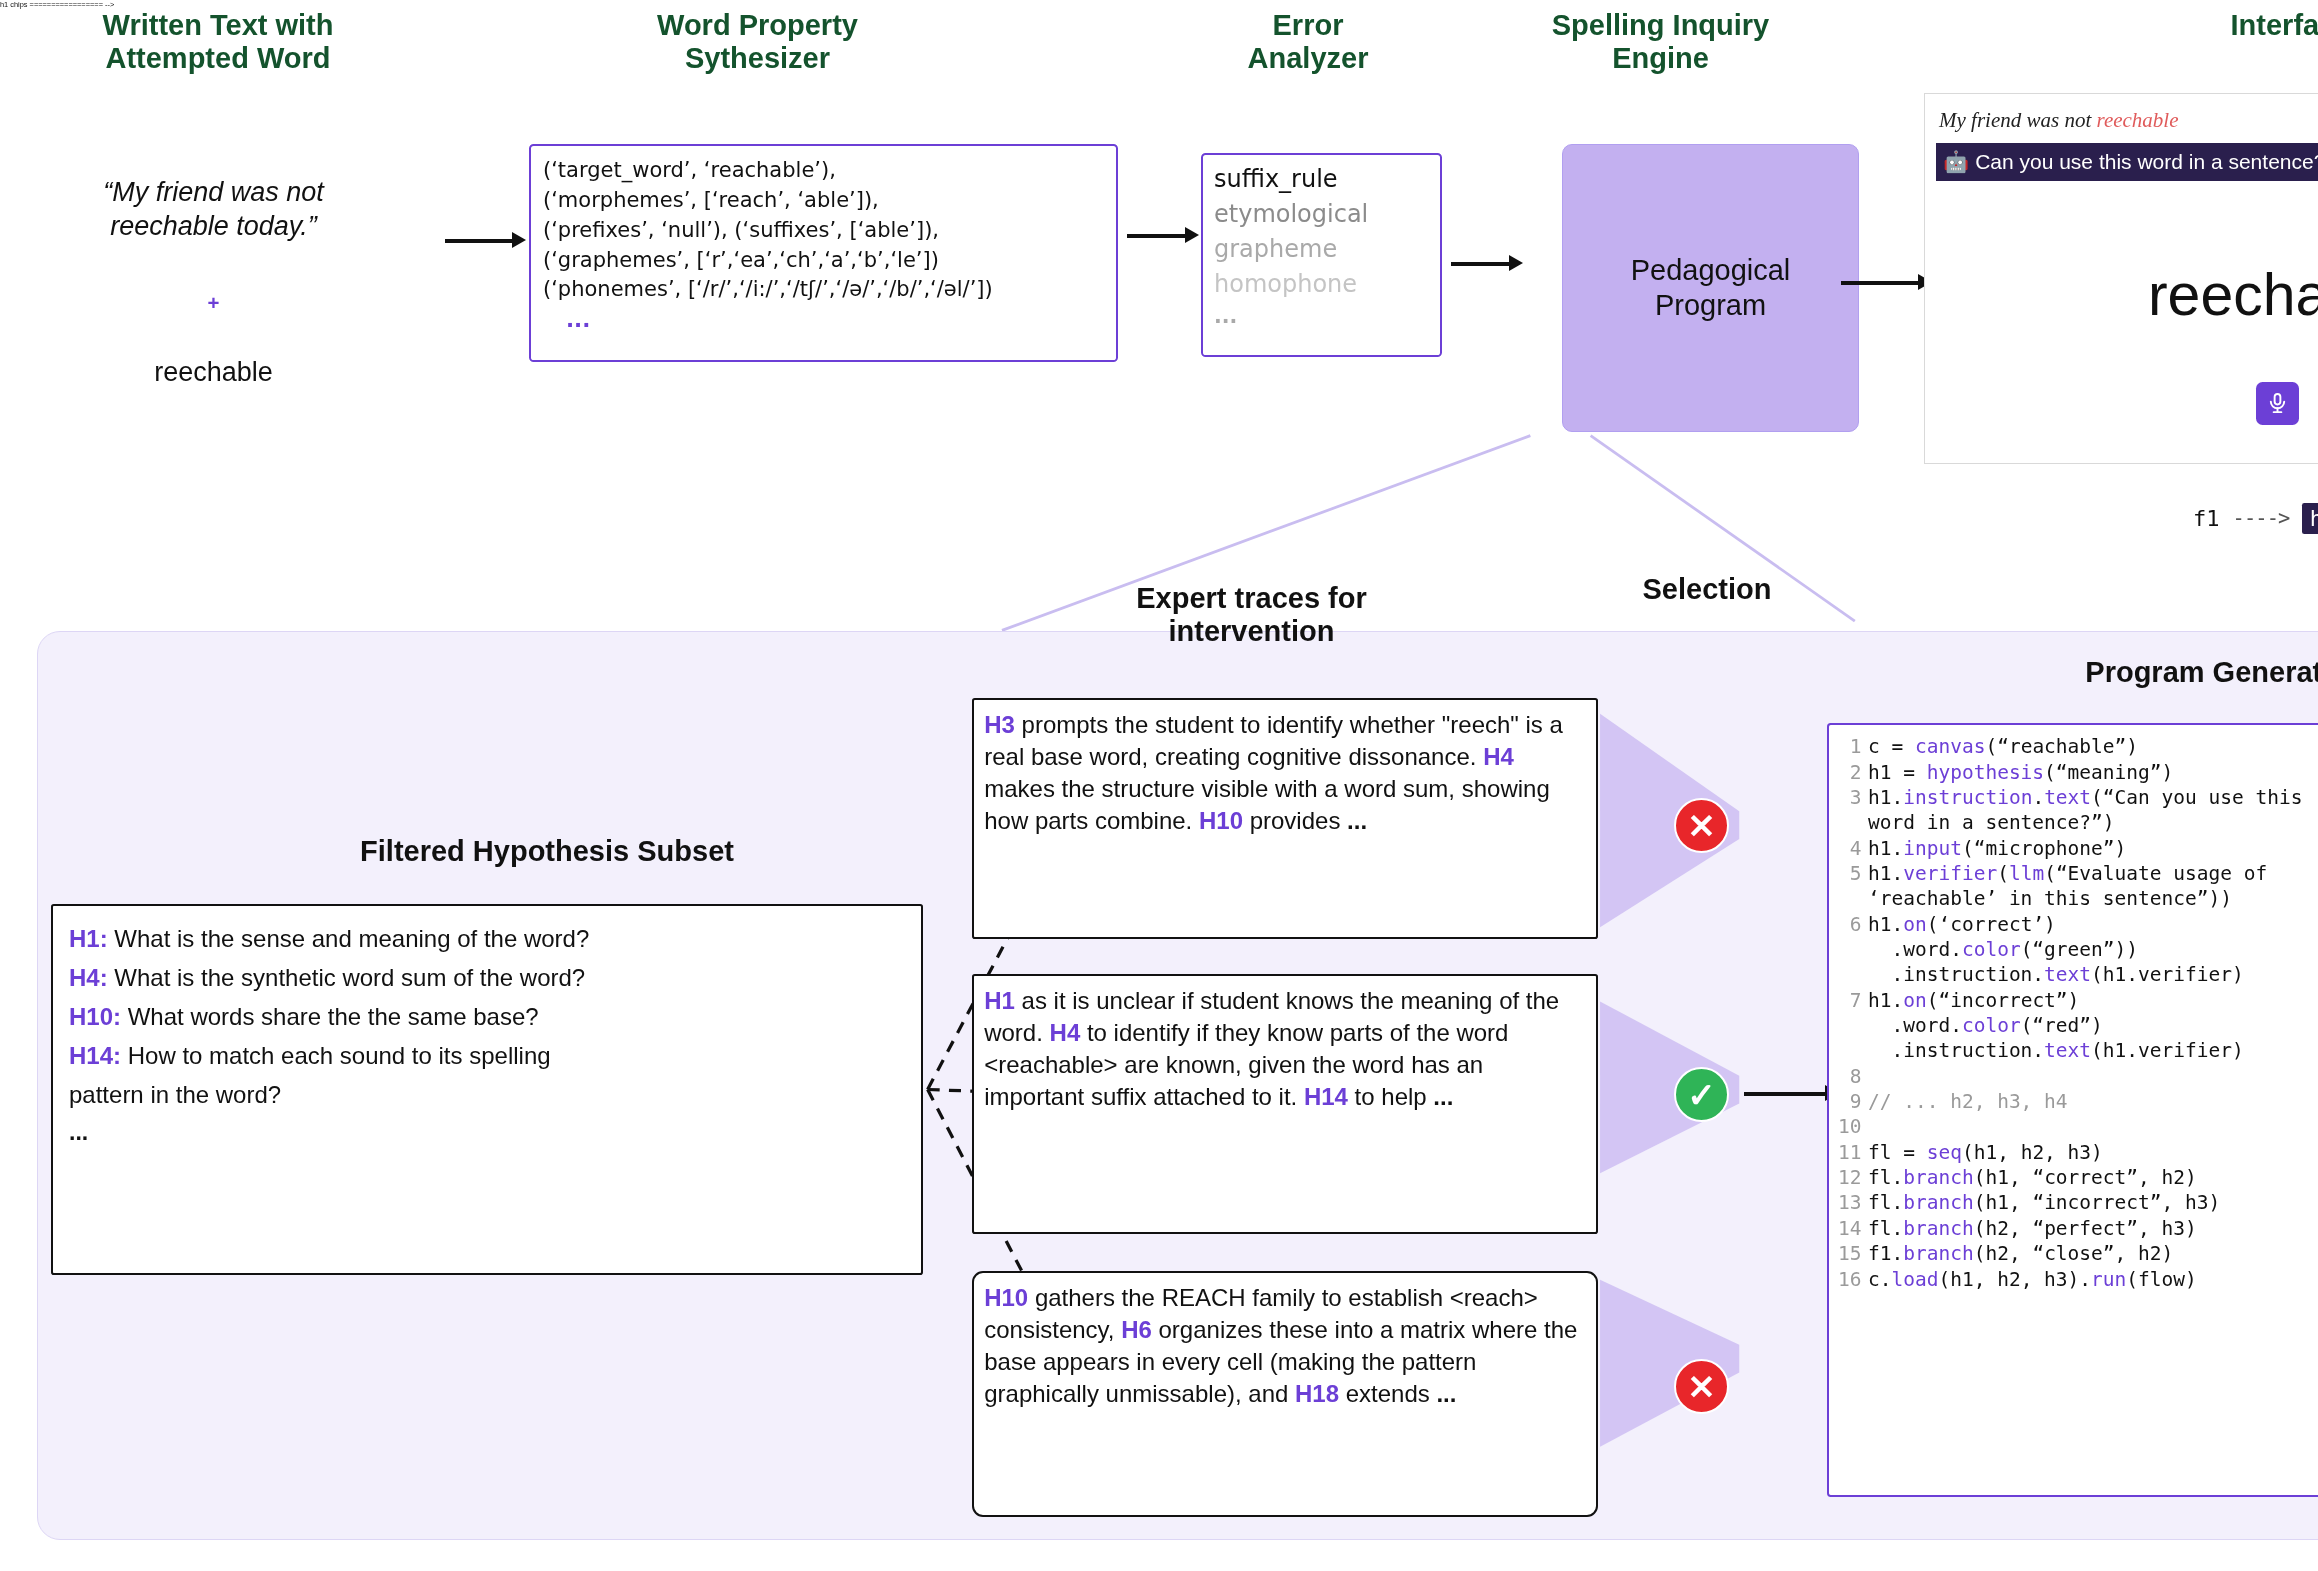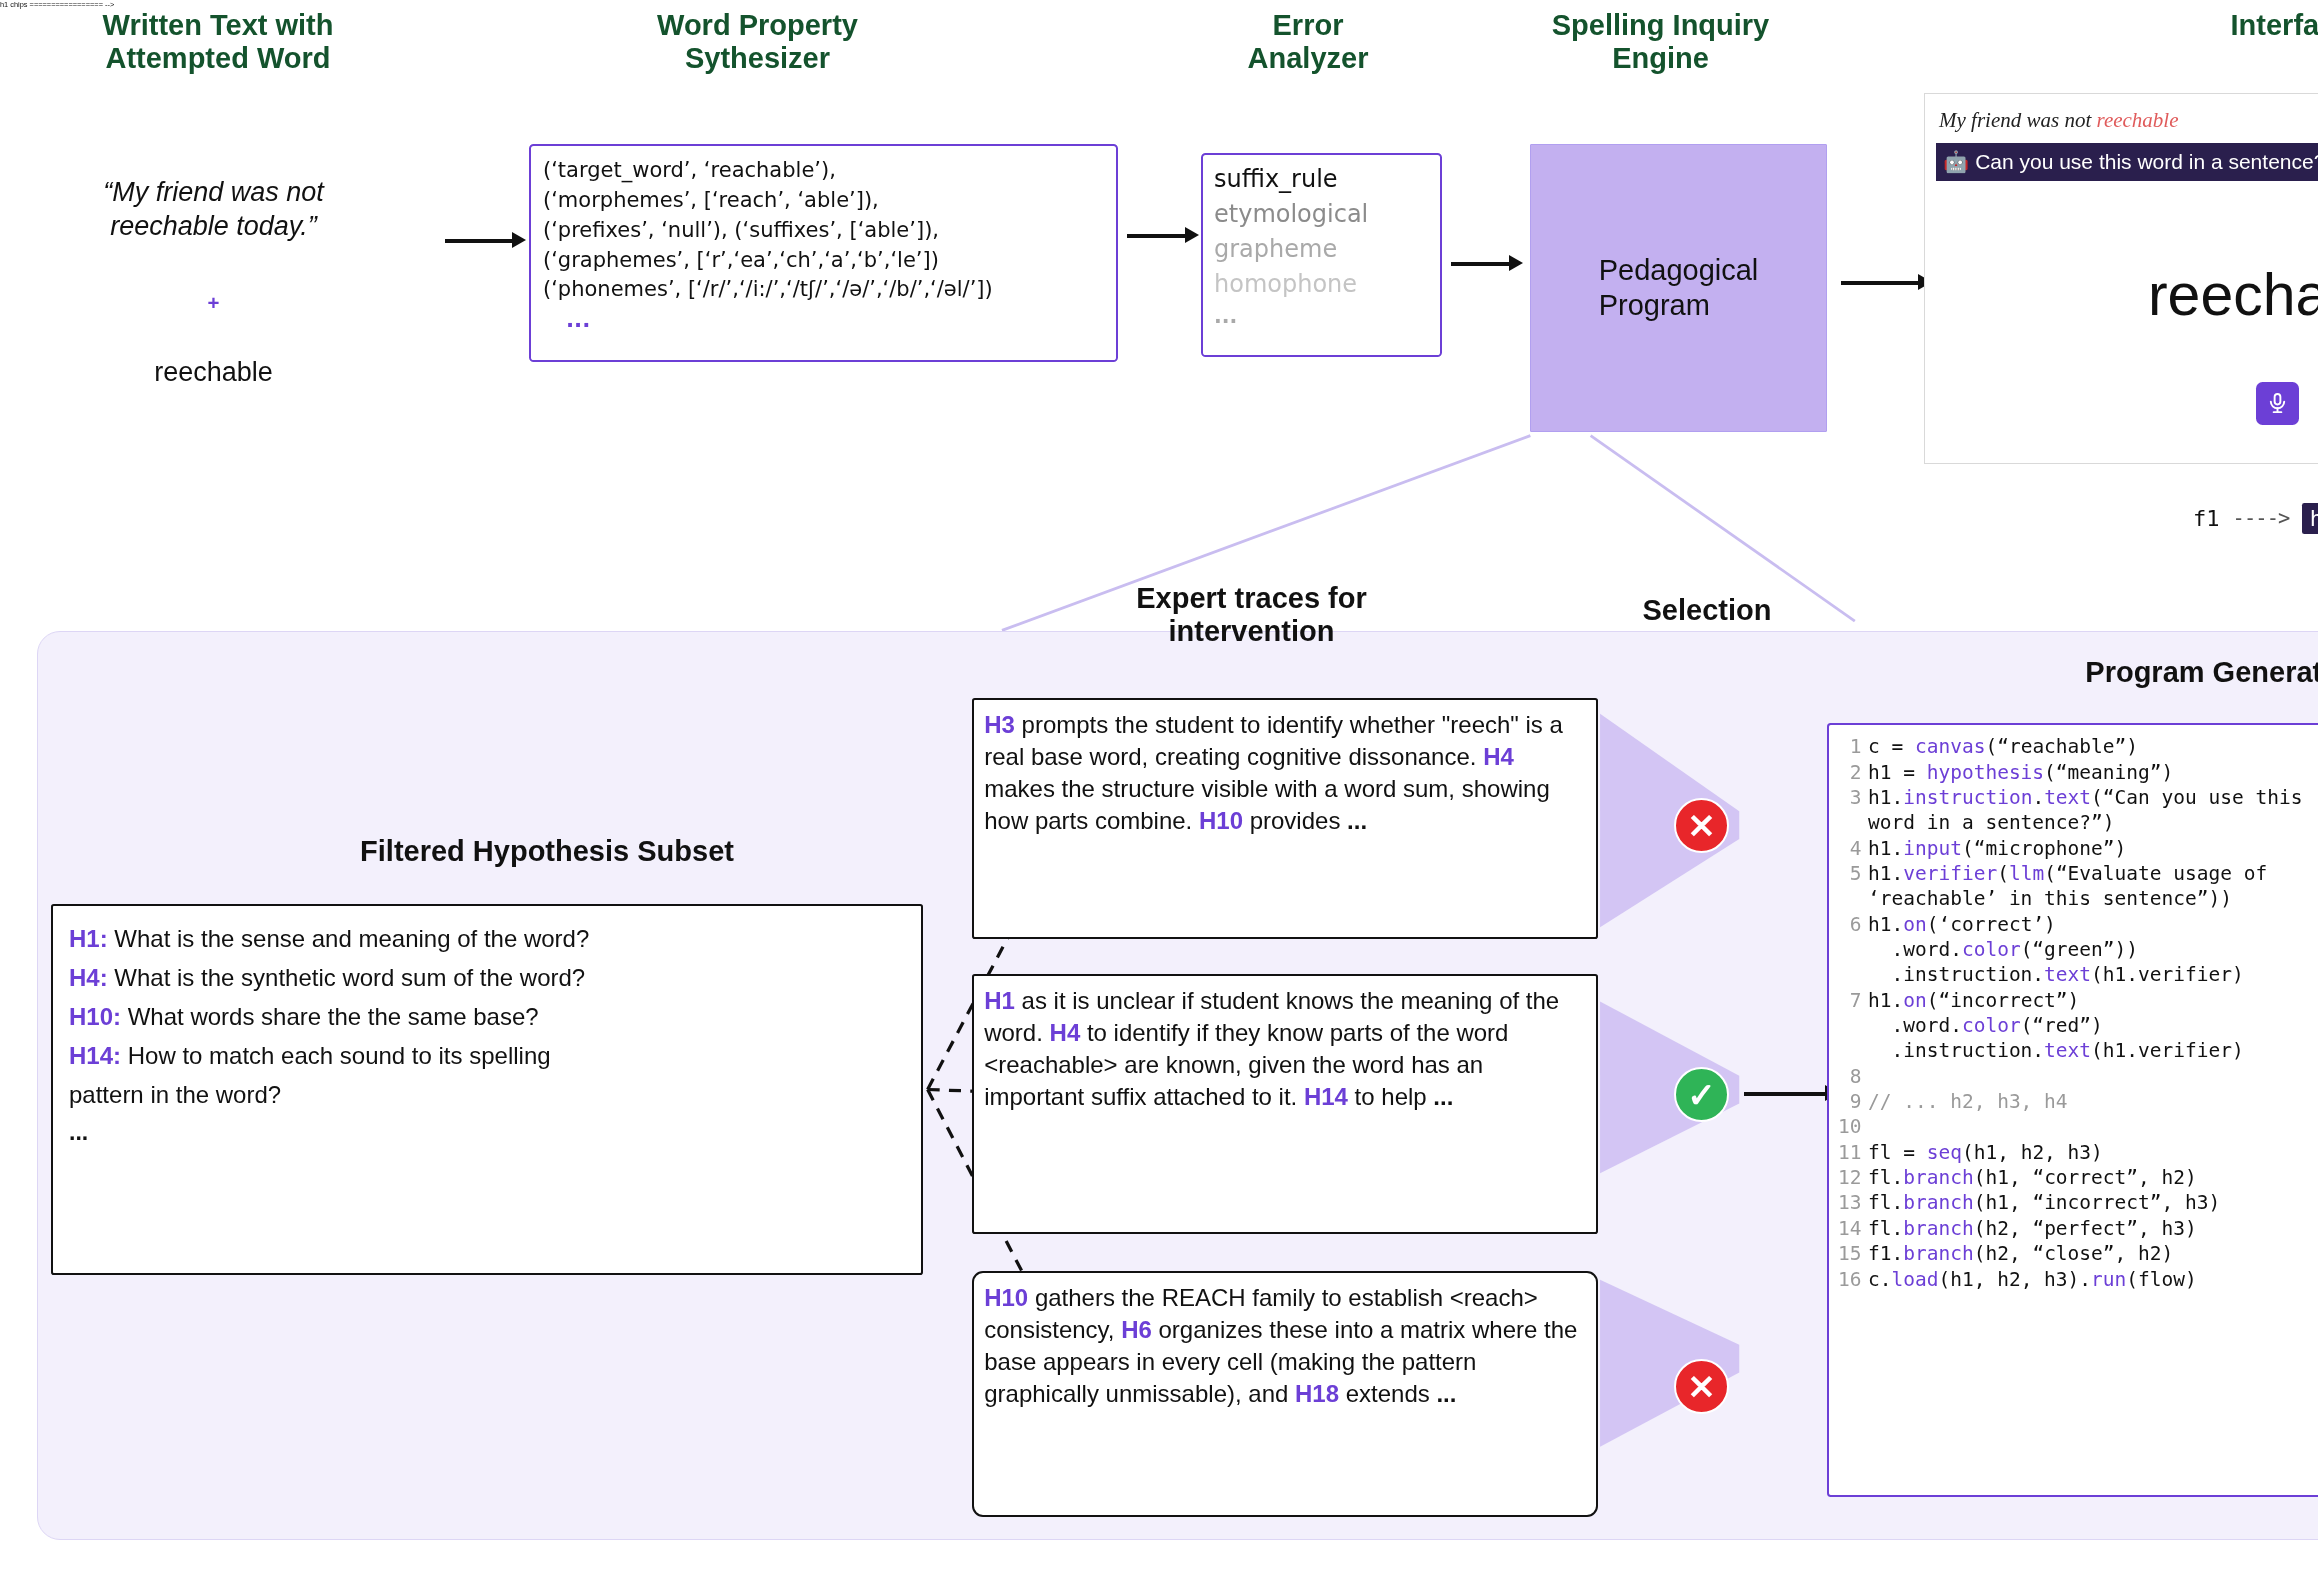--- a/index.html
+++ b/index.html
@@ -95,29 +95,30 @@
   }
   .err-1 { color: #111111; }
   .err-2 { color: #8b8b8b; }
   .err-3 { color: #a9a9a9; }
   .err-4 { color: #c4c4c4; }
   .err-dots { color: #a9a9a9; font-weight: bold; font-size: 20.4px; }
 
   .engine-box {
     background: #c3b0f0;
     border: 1.9px solid #b19ff0;
-    border-radius: 1px;
+    border-radius: 10px;
     display: flex;
     align-items: center;
     justify-content: center;
-    text-align: left;
+    text-align: center;
     font-size: 29px;
     line-height: 1.2;
     color: #111;
     box-sizing: border-box;
+    margin-left: 32px;
   }
 
   
   .iface {
     background: #ffffff;
     border: 1.4px solid #d9d9d9;
     box-sizing: border-box;
   }
   .iface-sentence {
     font-size: 21px;
@@ -348,21 +349,21 @@
   <svg class="abs" style="left:951px; top:417px; width:927px; height:232px;" viewBox="0 0 2000 500" width="927" height="232">
     <line x1="1250" y1="40" x2="110" y2="460" stroke="#c9bdf0" stroke-width="6"></line>
     <line x1="1380" y1="40" x2="1950" y2="440" stroke="#c9bdf0" stroke-width="6"></line>
   </svg>
 
   
   <div class="abs bottom-panel" style="left:37px; top:631px; width:2597px; height:909px;"></div>
 
   
   <div class="abs section-title" style="left:1043px; top:582px; width:417px;">Expert traces for<br>intervention</div>
-  <div class="abs section-title" style="left:1577px; top:594px; width:260px;">Selection</div>
+  <div class="abs section-title" style="left:1577px; top:573px; width:260px;">Selection</div>
   <div class="abs section-title" style="left:1915px; top:656px; width:621px;">Program Generation</div>
 
   <div class="abs section-title" style="left:153px; top:835px; width:788px;">Filtered Hypothesis Subset</div>
 
   
   <div class="abs white-box" style="left:51px; top:904px; width:872px; height:371px;">
     <div class="hyp-list">
       <div><span class="tag">H1:</span><span> What is the sense and meaning of the word?</span></div>
       <div><span class="tag">H4:</span><span> What is the synthetic word sum of the word?</span></div>
       <div><span class="tag">H10:</span><span> What words share the the same base?</span></div>

